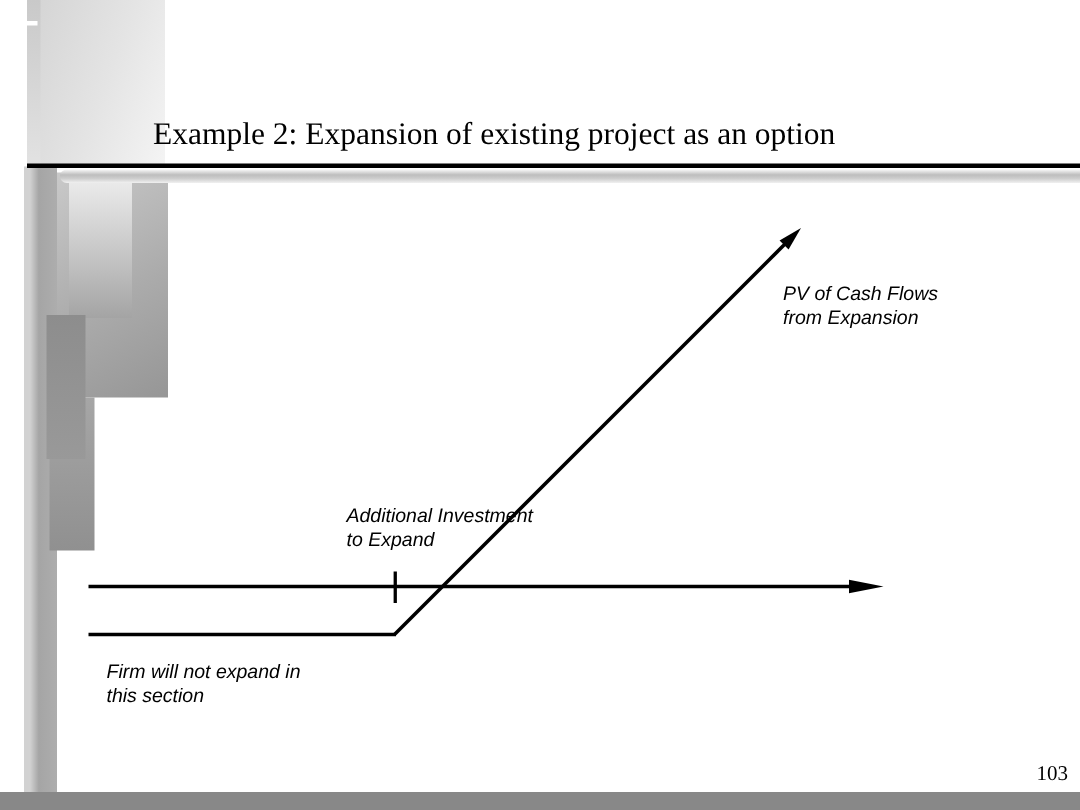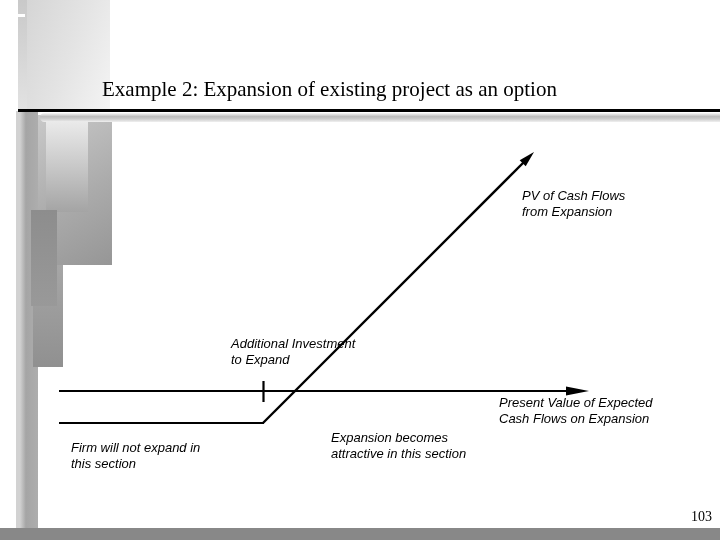--- a/index.html
+++ b/index.html
@@ -76,24 +76,20 @@
   </div>
 
   <h1 class="slide-title">Example 2: Expansion of existing project as an option</h1>
   <div class="title-rule"></div>
   <div class="title-accent"></div>
 
   <div class="dlabel label-pv">PV of Cash Flows
 from Expansion</div>
   <div class="dlabel label-additional">Additional Investment
 to Expand</div>
-  <div class="dlabel label-present">Present Value of Expected
-Cash Flows on Expansion</div>
-  <div class="dlabel label-attractive">Expansion becomes
-attractive in this section</div>
   <div class="dlabel label-firm">Firm will not expand in
 this section</div>
 
   <svg class="diagram-svg" width="720" height="540" viewBox="0 0 720 540">
     <line x1="59" y1="391" x2="577" y2="391" stroke="#000" stroke-width="2.2"></line>
     <polygon points="566,386.5 589,391 566,395.5" fill="#000"></polygon>
     <line x1="263.5" y1="381" x2="263.5" y2="402" stroke="#000" stroke-width="2.2"></line>
     <line x1="59" y1="423" x2="264" y2="423" stroke="#000" stroke-width="2.2"></line>
     <line x1="263" y1="423" x2="525" y2="161" stroke="#000" stroke-width="2.4"></line>
     <polygon points="534,152 525.7,166.3 519.7,160.3" fill="#000"></polygon>

